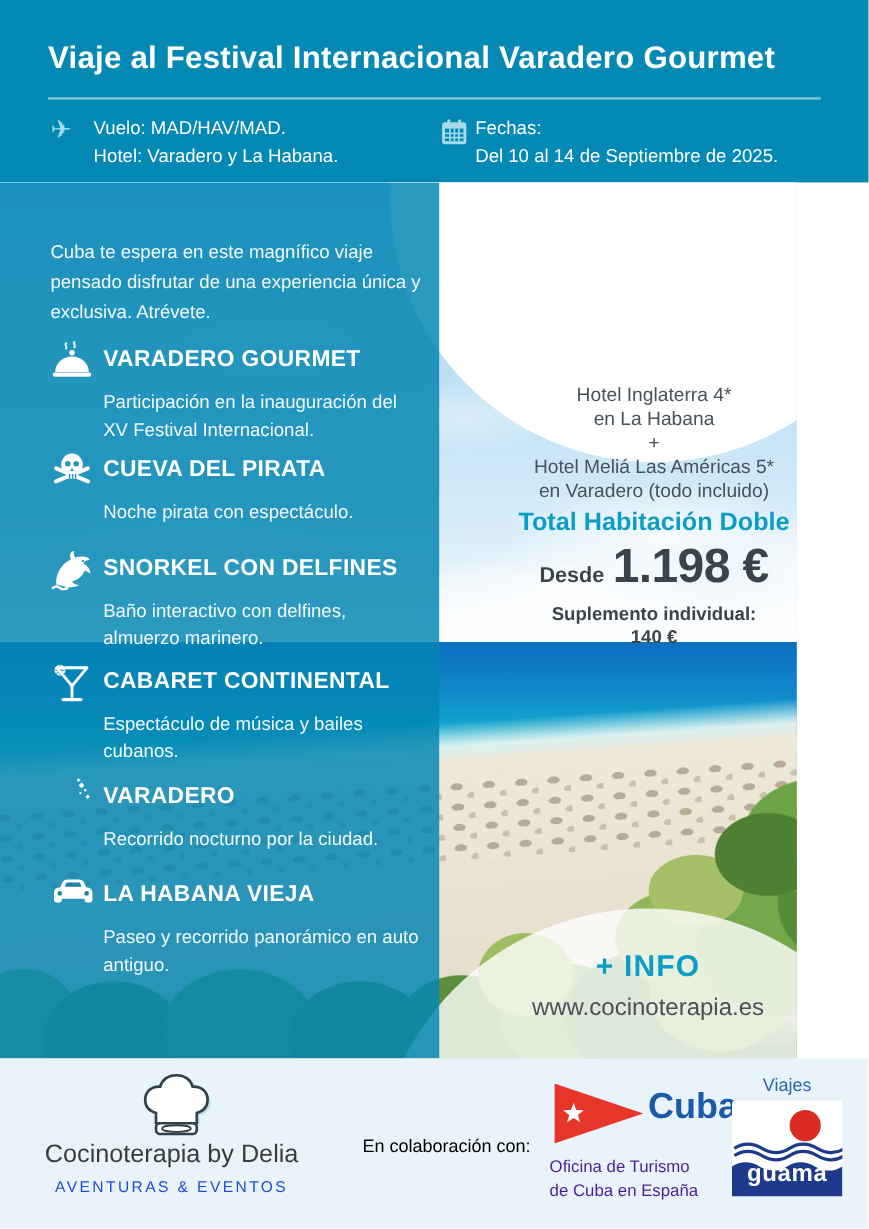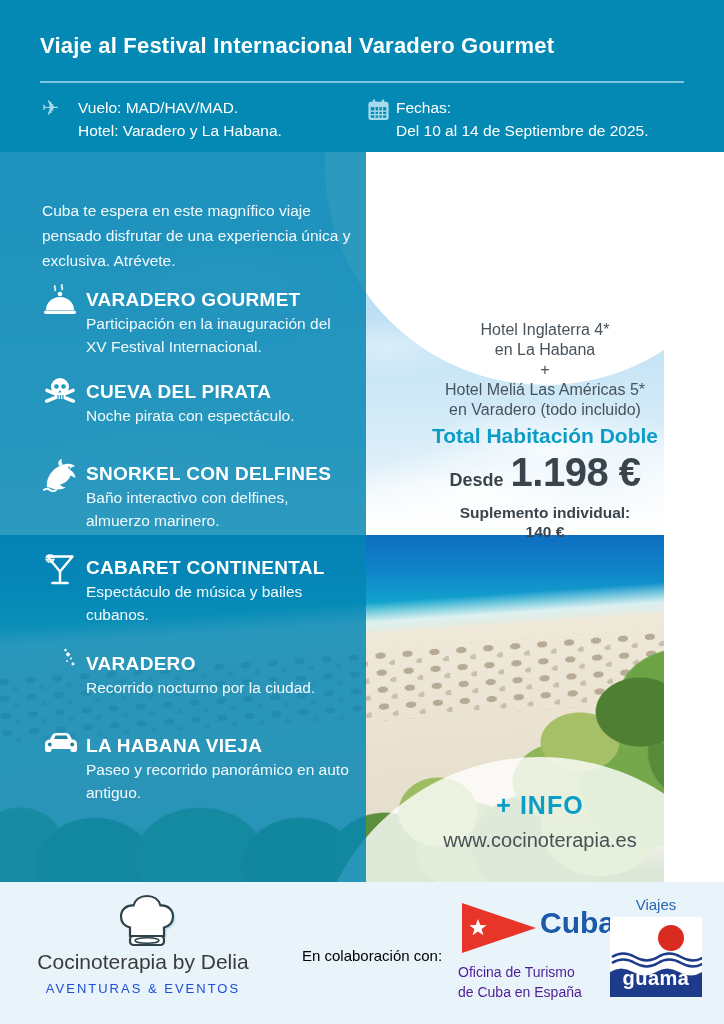--- a/index.html
+++ b/index.html
@@ -2,21 +2,21 @@
 <html><head>
 <meta charset="utf-8">
 <style>
   html,body{margin:0;padding:0;background:#fff;}
   .poster{position:relative;width:724px;height:1024px;overflow:hidden;background:#fff;
           font-family:"Liberation Sans","DejaVu Sans",sans-serif;}
 
   
   .header{position:absolute;left:0;top:0;width:724px;height:152px;background:#0489B5;}
   .title{position:absolute;left:40px;top:33px;width:660px;color:#FFFFFF;
-         font-size:22px;font-weight:bold;letter-spacing:.2px;}
+         font-size:26px;font-weight:bold;letter-spacing:.2px;}
   .divider{position:absolute;left:40px;top:81px;width:644px;height:2px;background:#7CC7DD;}
   .hinfo{position:absolute;top:96px;color:#FFFFFF;font-size:15.5px;line-height:23px;}
   .hinfo.flight{left:78px;}
   .hinfo.dates{left:396px;}
   .hicon{position:absolute;top:98px;}
   .hicon.plane{left:42px;font-family:"DejaVu Sans",sans-serif;color:#A6DBEC;font-size:21px;line-height:21px;}
   .hicon.cal{left:366px;}
 
   
   .photo{position:absolute;left:0;top:152px;width:664px;height:730px;overflow:hidden;background:#bfe1f5;}
@@ -71,21 +71,21 @@
   .dome-bottom{position:absolute;left:312px;top:605px;width:456px;height:456px;border-radius:50%;
        background:rgba(255,255,255,.8);}
   .overlay{position:absolute;left:0;top:0;width:366px;height:730px;background:rgba(3,134,179,.84);}
 
   
   .intro{position:absolute;left:42px;top:46px;width:316px;color:#F2FAFD;
          font-size:15.5px;line-height:25px;}
   .act{position:absolute;left:42px;width:312px;display:flex;color:#FFFFFF;}
   .act-icon{flex:none;width:44px;margin-top:-4px;}
   .act-title{font-size:19px;font-weight:bold;letter-spacing:.3px;line-height:24px;}
-  .act-desc{font-size:15.5px;line-height:23px;margin-top:0;width:268px;color:#F2FAFD;}
+  .act-desc{font-size:15.5px;line-height:23px;margin-top:12px;width:268px;color:#F2FAFD;}
   .a0{top:136px;} .a1{top:228px;} .a2{top:310px;} .a3{top:404px;} .a4{top:500px;} .a5{top:582px;}
 
   
   .offer{position:absolute;left:378px;top:168px;width:334px;text-align:center;color:#47525B;}
   .o-line{font-size:16px;line-height:20px;}
   .o-room{font-size:21px;line-height:24px;margin-top:4px;color:#0C9DC7;font-weight:bold;}
   .o-price{margin-top:2px;line-height:44px;color:#3A444C;}
   .o-price .from{font-size:18px;font-weight:bold;margin-right:7px;}
   .o-price .amount{font-size:40px;font-weight:bold;letter-spacing:-.5px;}
   .o-sup{font-size:15.5px;font-weight:bold;line-height:19px;color:#3A444C;}

